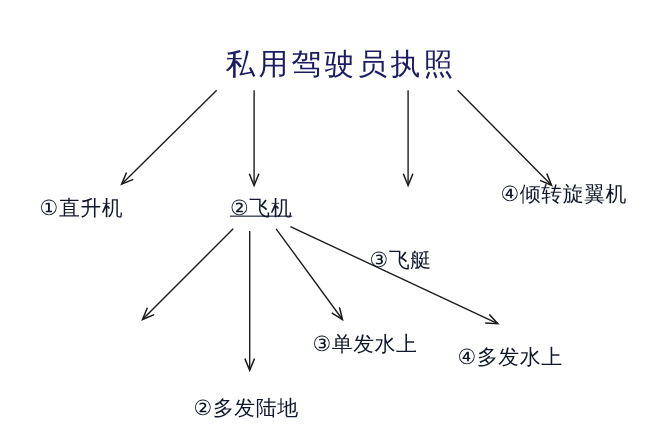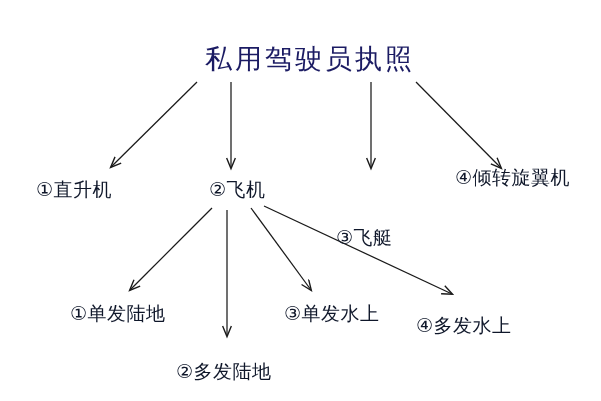--- a/index.html
+++ b/index.html
@@ -42,21 +42,21 @@
     top: 45px;
   }
   .level2-node, .level3-node {
     color: #0f172a;
     font-family: "DejaVu Sans", sans-serif;
     font-size: 19px;
     letter-spacing: 0.5px;
     font-weight: 400;
   }
   .n-heli      { left: 36px;  top: 180px; }
-  .n-plane     { left: 209px; top: 180px; }
+  .n-plane     { left: 209px; top: 180px; text-decoration: underline; }
   .n-airship   { left: 336px; top: 180px; margin-top: 48px; }
   .n-tiltrotor { left: 455px; top: 168px; }
   .n-sel  { left: 70px;  top: 304px; }
   .n-mel  { left: 176px; top: 362px; }
   .n-ses  { left: 284px; top: 304px; }
   .n-mes  { left: 416px; top: 316px; }
 </style>
 </head>
 <body>
 
@@ -83,21 +83,20 @@
   <div class="node title-node">私用驾驶员执照</div>
 
   <div class="node level2-node n-heli">①直升机</div>
 
   <div class="node level2-node n-plane">②飞机</div>
 
   <div class="node level2-node n-airship">③飞艇</div>
 
   <div class="node level2-node n-tiltrotor">④倾转旋翼机</div>
 
-  <div class="node level3-node n-sel">①单发陆地</div>
 
   <div class="node level3-node n-mel">②多发陆地</div>
 
   <div class="node level3-node n-ses">③单发水上</div>
 
   <div class="node level3-node n-mes">④多发水上</div>
 
 </div>
 
 </body></html>

